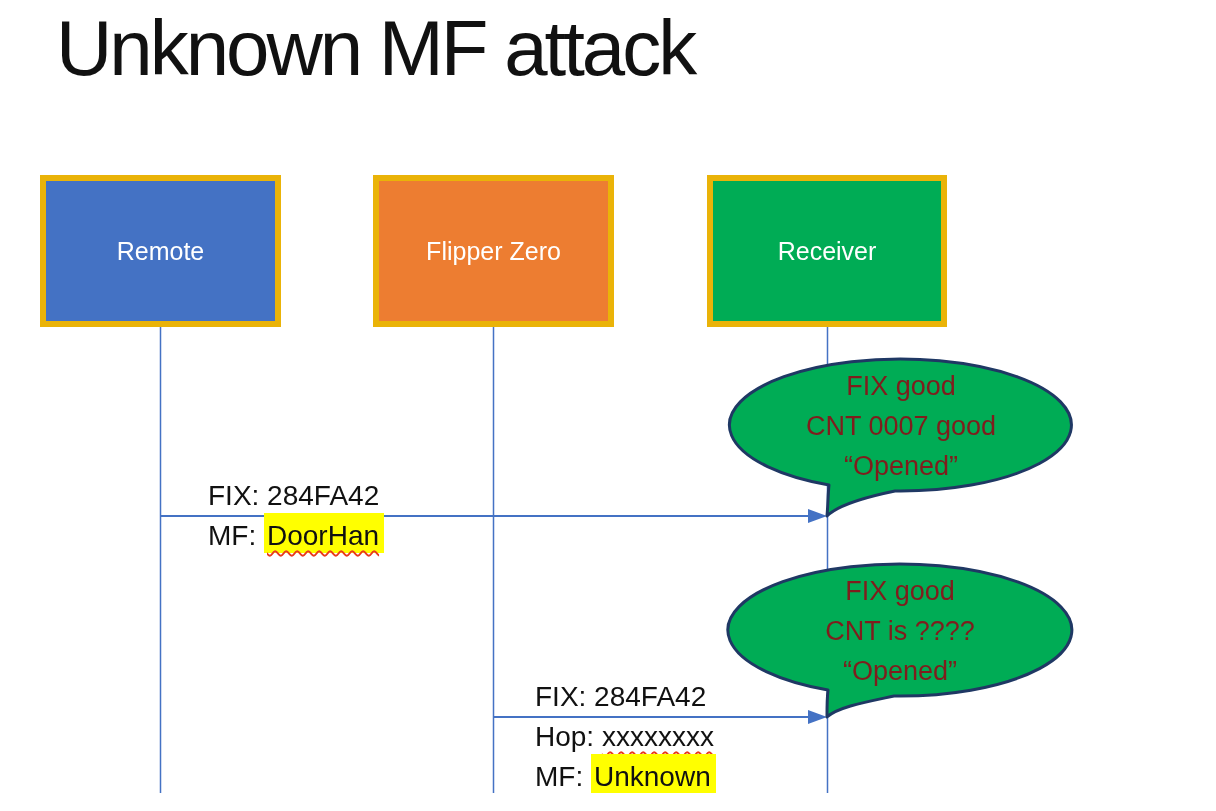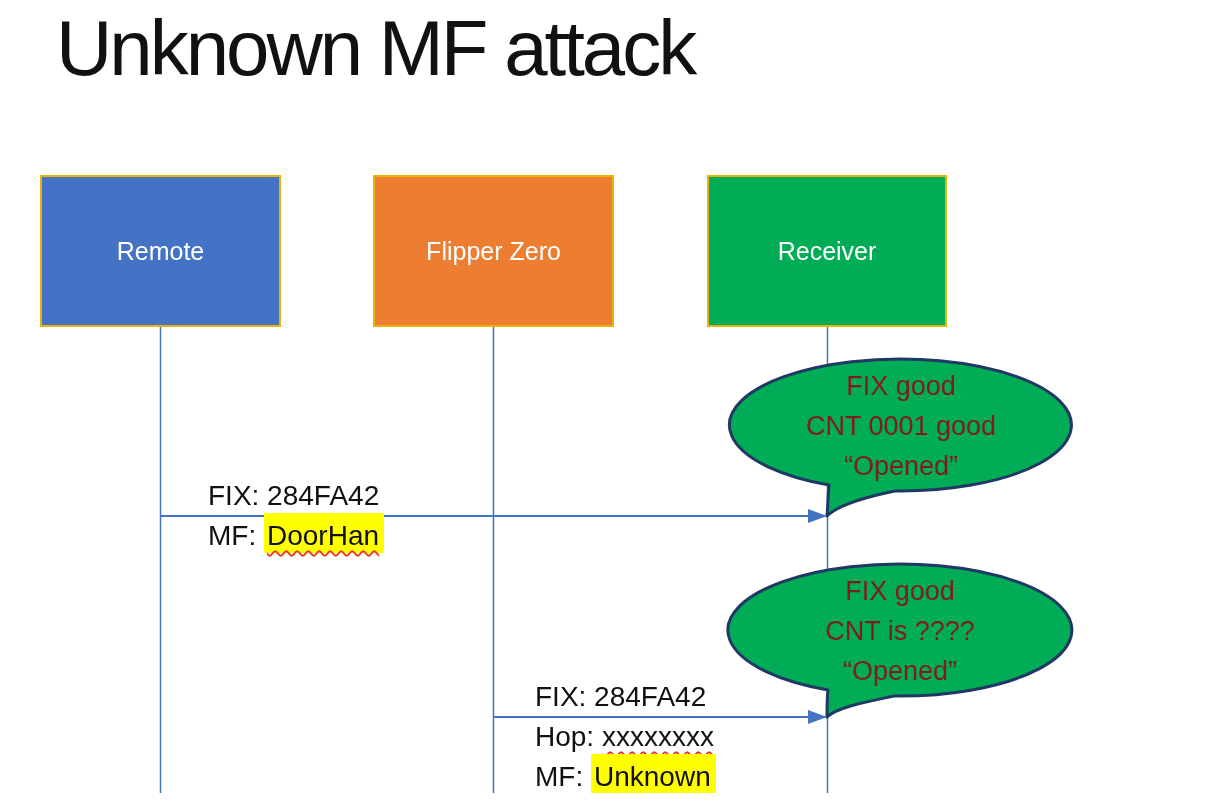--- a/index.html
+++ b/index.html
@@ -8,21 +8,21 @@
     overflow:hidden;
     font-family:"Liberation Sans","DejaVu Sans",sans-serif;
   }
   .slide-title {
     position:absolute; left:56px; top:-4px;
     font-size:78px; line-height:104px; font-weight:300;
     letter-spacing:-3px; color:#111111; white-space:nowrap; margin:0;
   }
   .actor {
     position:absolute; top:175px; width:241px; height:152px;
-    box-sizing:border-box; border:2px solid #eab308;
+    box-sizing:border-box; border:6px solid #eab308;
     display:flex; align-items:center; justify-content:center;
     color:#ffffff; font-size:25px;
   }
   .actor-remote   { left:40px;  background:#4472C4; }
   .actor-flipper  { left:373px; background:#ED7D31; }
   .actor-receiver { left:707px; background:#00AC55; width:240px; }
   svg.diagram { position:absolute; left:0; top:0; }
   .msg {
     position:absolute; font-size:28px; line-height:40px;
     color:#111111; white-space:nowrap;margin-left:36px;
@@ -88,21 +88,21 @@
   </div>
 
   <div class="msg" style="left:499px; top:677px;">
     <div>FIX: 284FA42</div>
     <div><span>Hop:</span>&nbsp;<span class="sq">xxxxxxxx</span></div>
     <div><span>MF:</span>&nbsp;<span class="hl">Unknown</span></div>
   </div>
 
   <div class="callout-text ct1">
     <div>FIX good</div>
-    <div>CNT 0001 good</div>
+    <div>CNT 0007 good</div>
     <div>“Opened”</div>
   </div>
 
   <div class="callout-text ct2">
     <div>FIX good</div>
     <div>CNT is ????</div>
     <div>“Opened”</div>
   </div>
 
 </div>

